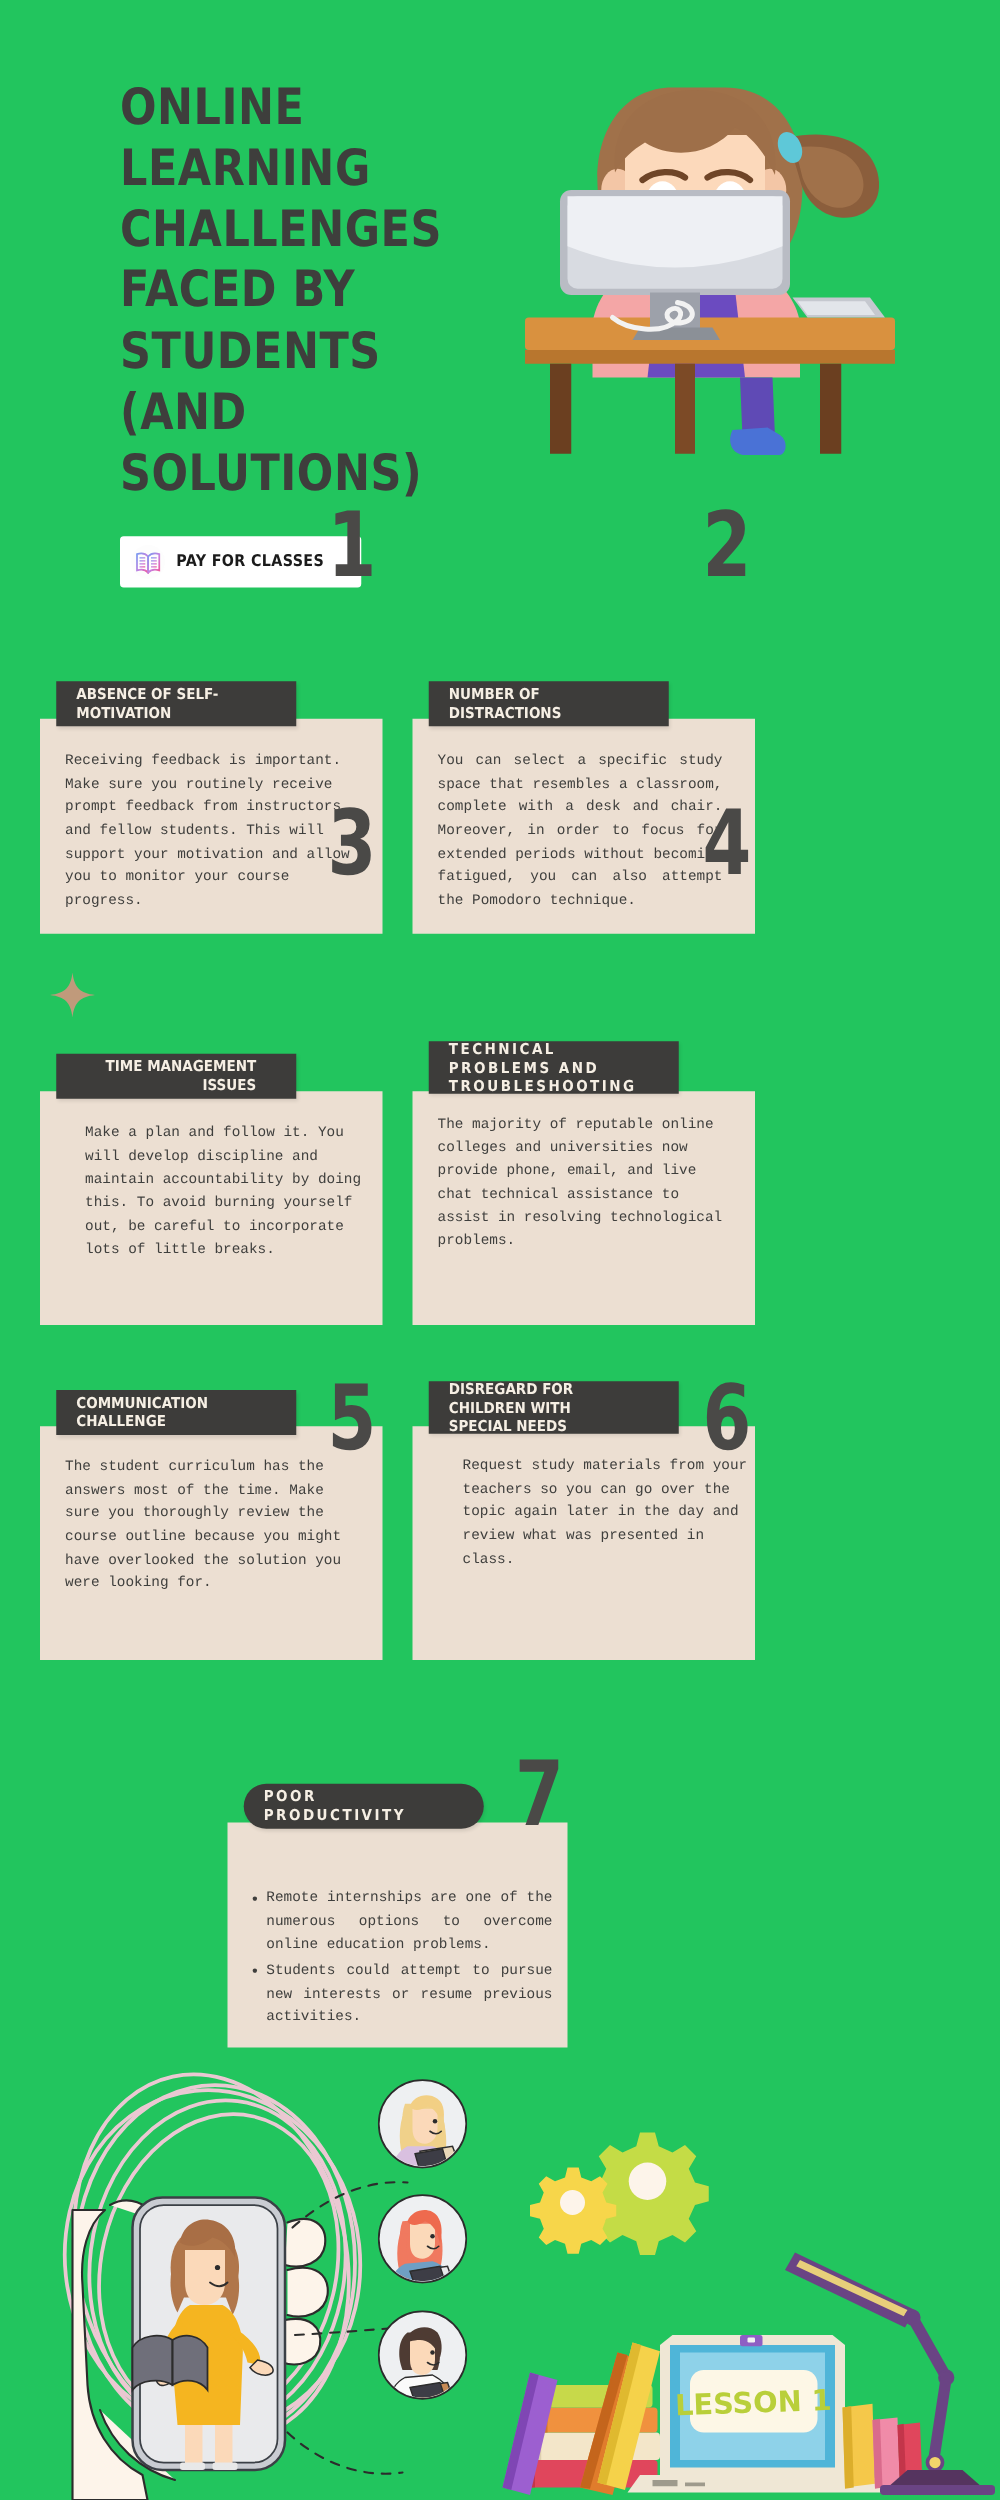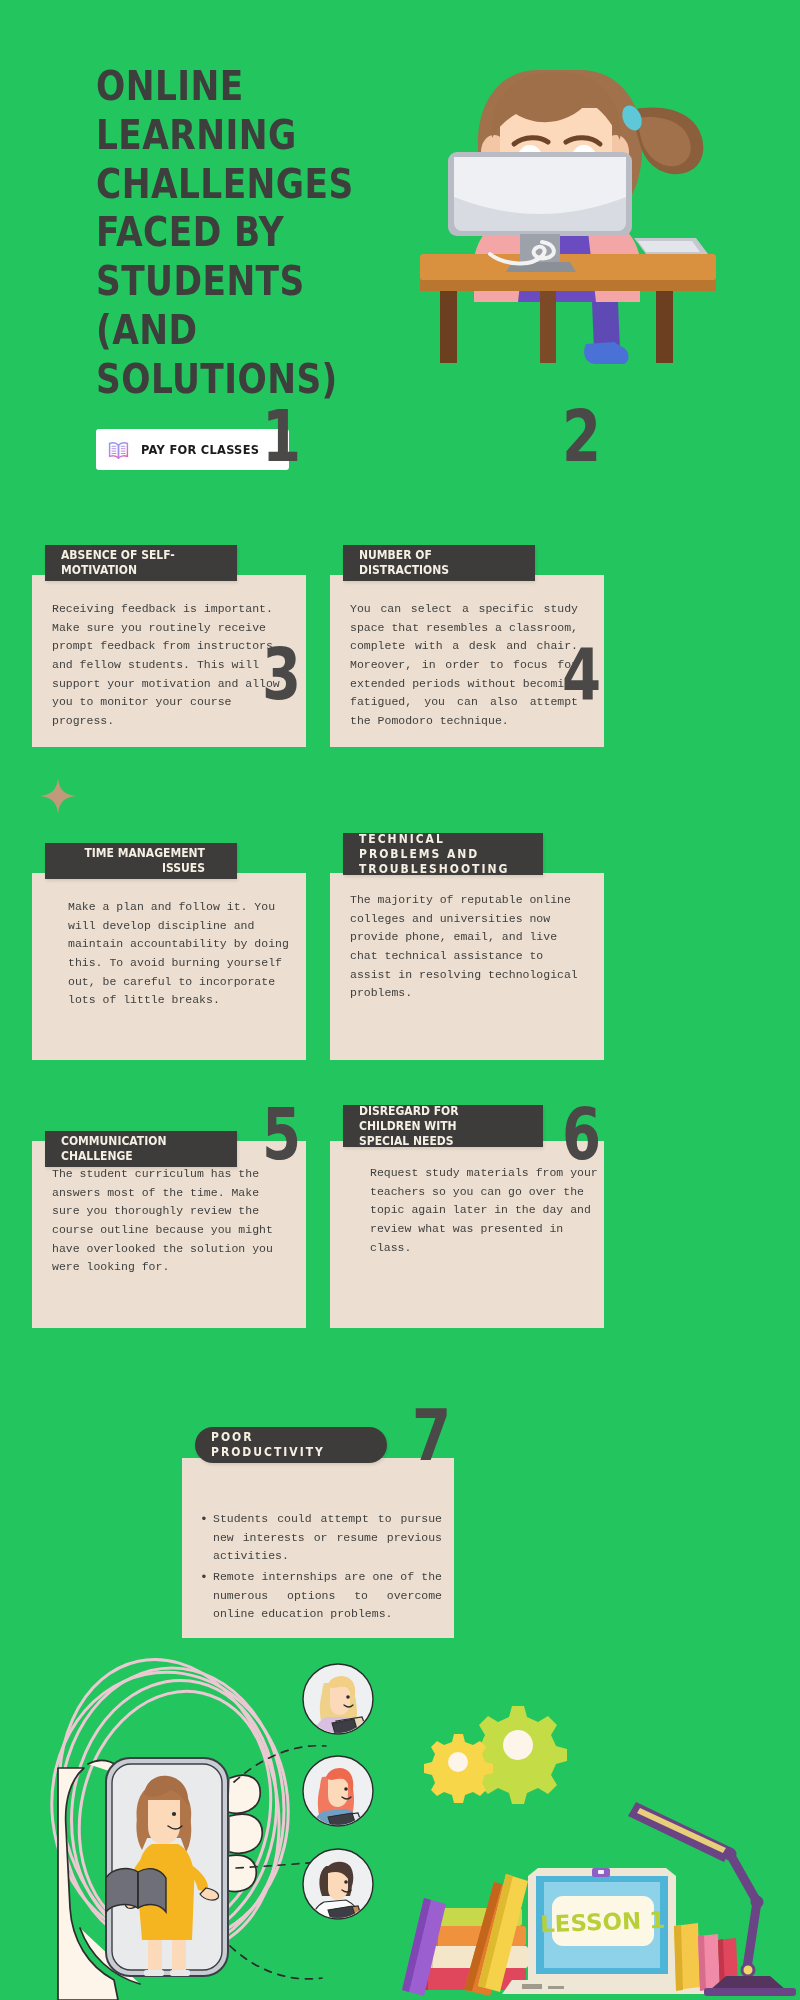--- a/index.html
+++ b/index.html
@@ -272,21 +272,21 @@
     <div class="card-num" style="left:562px; top:638px;">4</div>
     <div class="card-header spaced" style="left:343px; top:833px; width:200px; height:42px;align-items:center;">
       <span>Technical Problems and Troubleshooting</span>
     </div>
     <div class="card-body" style="left:350px; top:891px; width:238px;">The majority of reputable online colleges and universities now provide phone, email, and live chat technical assistance to assist in resolving technological problems.</div>
   </div>
 
   <div class="card">
     <div class="card-shade" style="left:32px; top:1141px; width:274px; height:187px;"></div>
     <div class="card-num" style="left:262px; top:1098px;">5</div>
-    <div class="card-header" style="left:45px; top:1112px; width:192px; height:36px;margin-top:19px;">
+    <div class="card-header" style="left:45px; top:1112px; width:192px; height:36px;">
       <span>Communication Challenge</span>
     </div>
     <div class="card-body" style="left:52px; top:1165px; width:228px;">The student curriculum has the answers most of the time. Make sure you thoroughly review the course outline because you might have overlooked the solution you were looking for.</div>
   </div>
 
   <div class="card">
     <div class="card-shade" style="left:330px; top:1141px; width:274px; height:187px;"></div>
     <div class="card-num" style="left:562px; top:1098px;">6</div>
     <div class="card-header" style="left:343px; top:1105px; width:200px; height:42px;">
       <span>Disregard for Children with Special Needs</span>
@@ -295,22 +295,22 @@
   </div>
 
   <div class="card">
     <div class="card-shade" style="left:182px; top:1458px; width:272px; height:180px;"></div>
     <div class="card-num" style="left:412px; top:1399px;">7</div>
     <div class="card-header spaced" style="left:195px; top:1427px; width:192px; height:36px;border-radius:18px;">
       <span>Poor Productivity</span>
     </div>
     <div class="card-body justify" style="left:198px; top:1510px; width:244px;">
       <ul>
+        <li>Remote internships are one of the numerous options to overcome online education problems.</li>
         <li>Students could attempt to pursue new interests or resume previous activities.</li>
-        <li>Remote internships are one of the numerous options to overcome online education problems.</li>
       </ul>
     </div>
   </div>
 
   <div class="bottom-left">
     <svg width="330" height="360" viewBox="0 0 330 360">
 
       <g fill="none" stroke="#f6c9d9" stroke-width="3" stroke-linecap="round" opacity="0.95">
         <ellipse cx="128" cy="170" rx="112" ry="142"></ellipse>
         <ellipse cx="130" cy="172" rx="102" ry="132" transform="rotate(7 130 172)"></ellipse>

